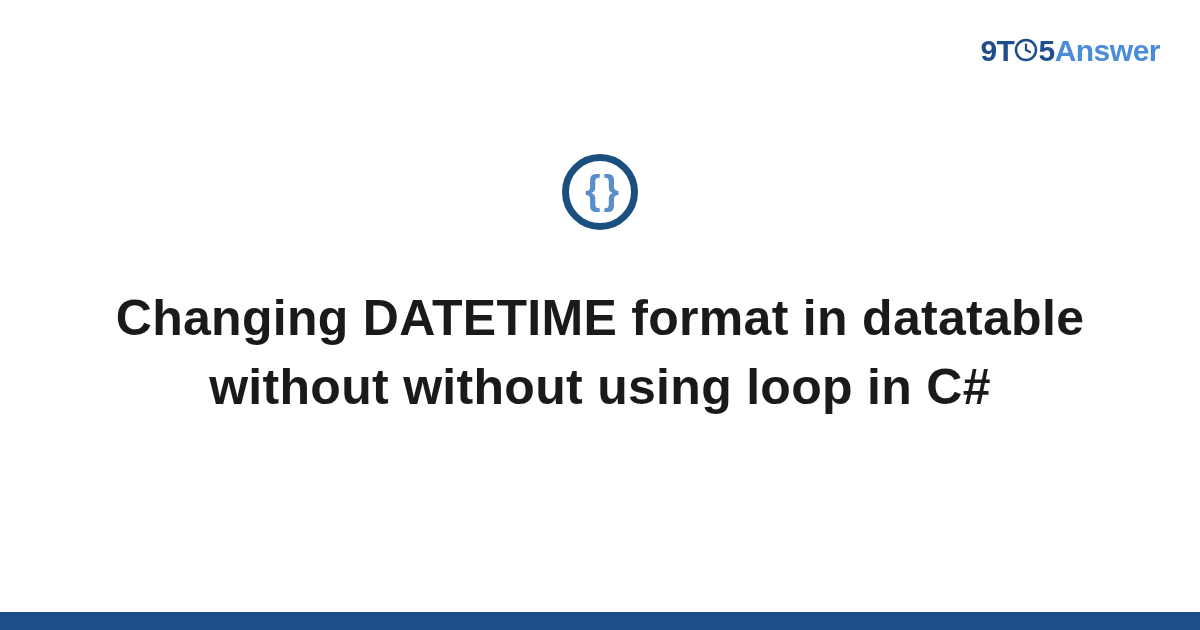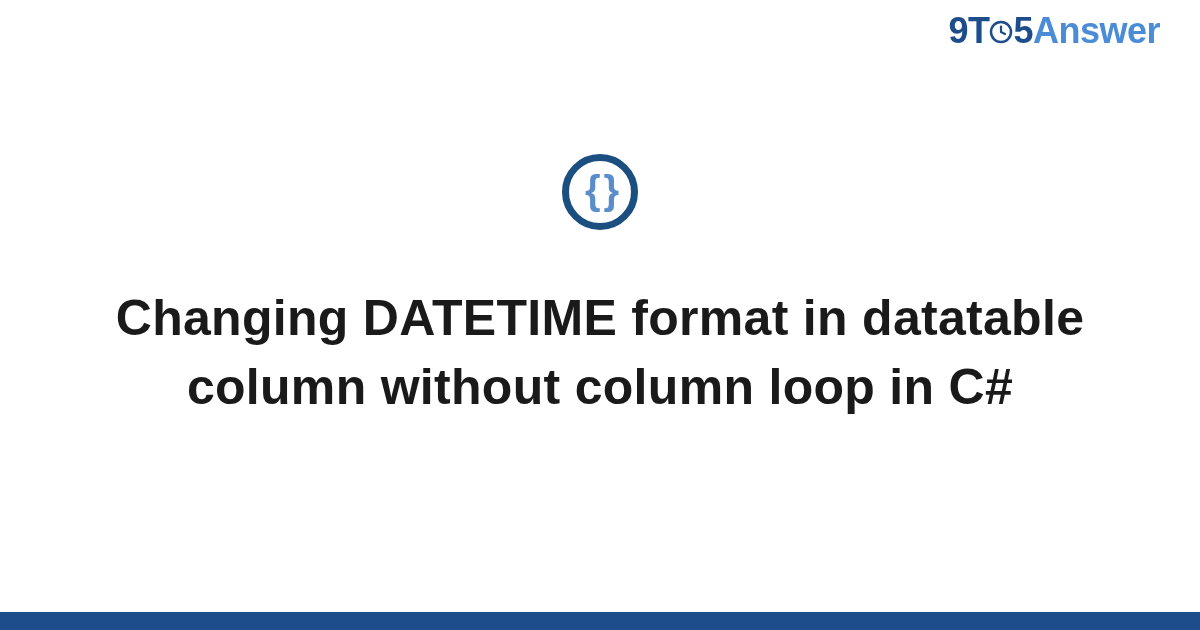--- a/index.html
+++ b/index.html
@@ -10,23 +10,23 @@
     body {
       width: 1200px;
       height: 630px;
       font-family: Arial, Helvetica, sans-serif;
       background: #ffffff;
       position: relative;
       overflow: hidden;
     }
     .logo-brand {
       position: absolute;
-      top: 10px;
+      top: 34px;
       right: 40px;
-      font-size: 36px;
+      font-size: 30px;
       font-weight: 600;
       letter-spacing: -0.5px;
     }
     .logo-brand .nine {
       color: #1e4d8c;
     }
     .logo-brand .t {
       color: #1e4d8c;
     }
     .logo-brand .clock {
@@ -102,15 +102,15 @@
         <line x1="12" y1="12" x2="12" y2="6.5" stroke="#1e4d8c" stroke-width="2.2" stroke-linecap="round"></line>
         <line x1="12" y1="12" x2="16" y2="14" stroke="#1e4d8c" stroke-width="2.2" stroke-linecap="round"></line>
       </svg>
     </span><span class="five">5</span><span class="answer">Answer</span>
 </div>
 
 <div class="center-icon">
   <span class="braces">{ }</span>
 </div>
 
-<h1 class="title">Changing DATETIME format in datatable column without column loop in C#</h1>
+<h1 class="title">Changing DATETIME format in datatable without without using loop in C#</h1>
 
 <div class="footer-bar"></div>
 
 </body></html>

